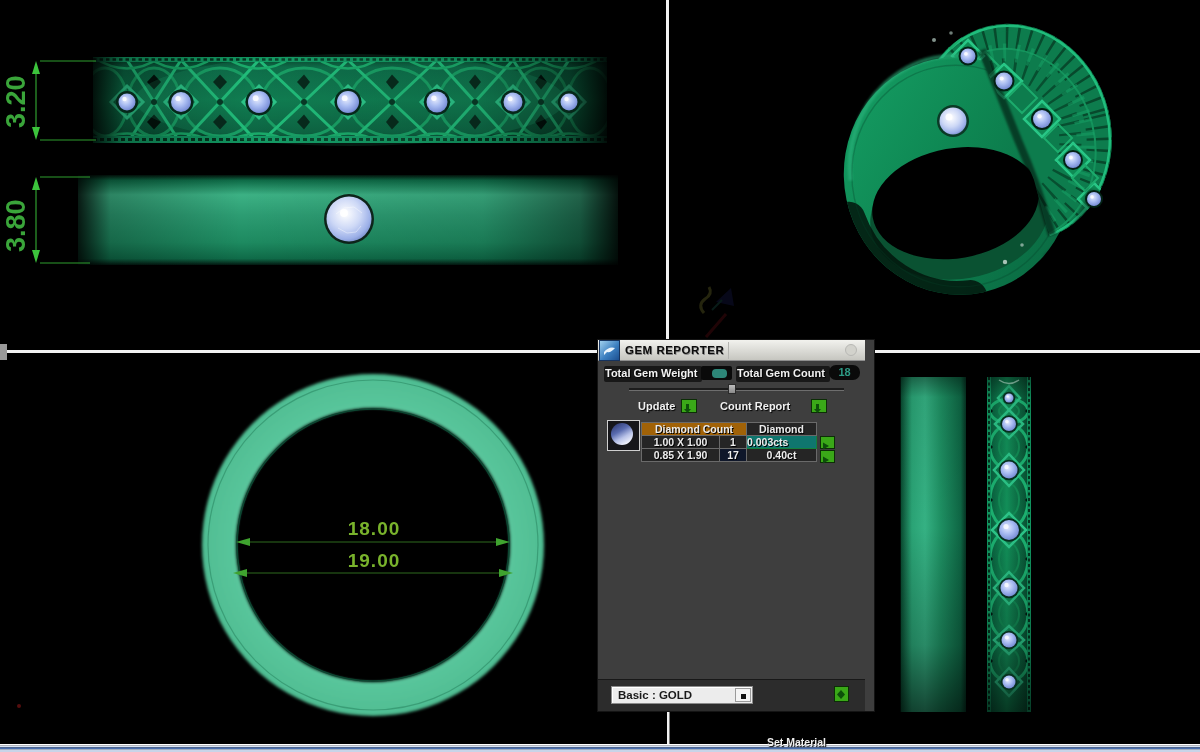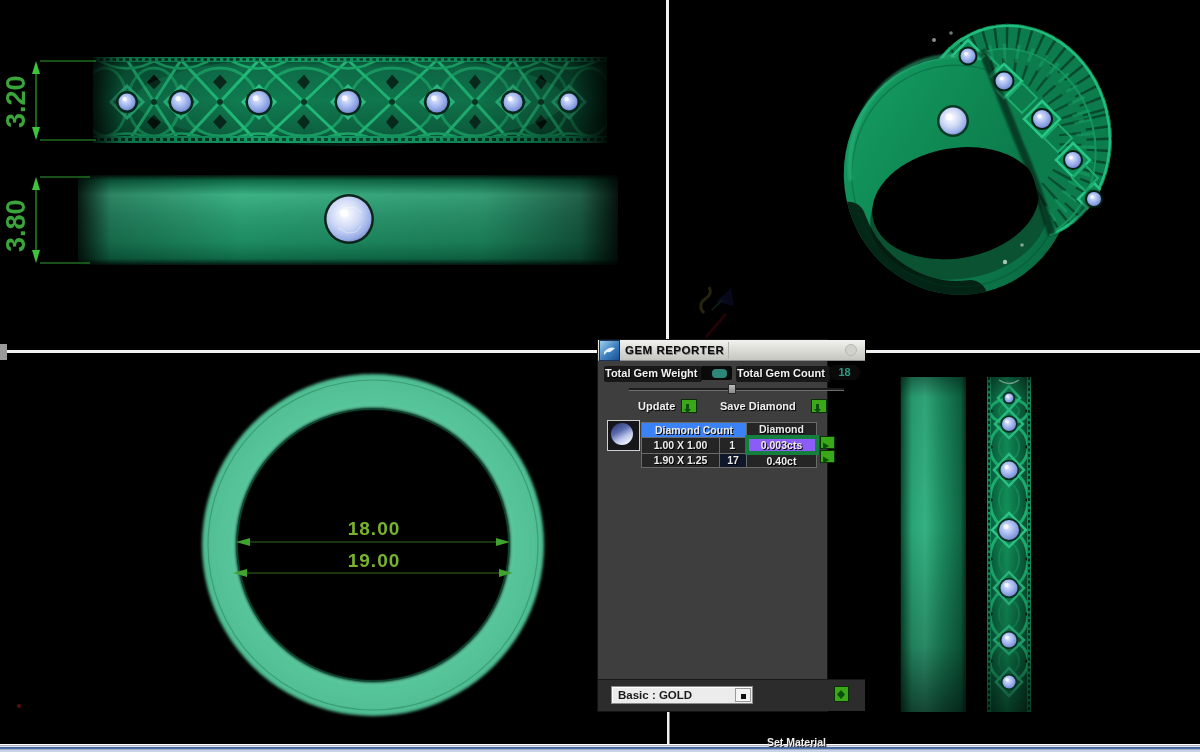--- a/index.html
+++ b/index.html
@@ -445,21 +445,21 @@
   <rect x="667" y="712" width="2.5" height="33" fill="#f2f2f2"></rect>
   <rect x="0" y="344" width="7" height="16" fill="#9a9a9a"></rect>
   <circle cx="19" cy="706" r="2" fill="#6a1212" opacity="0.8"></circle>
 
   <rect x="0" y="744" width="1200" height="1.6" fill="#ffffff"></rect>
   <rect x="0" y="745.6" width="1200" height="1.8" fill="#d8e2f2"></rect>
   <rect x="0" y="747.4" width="1200" height="1.8" fill="#4a6fb0"></rect>
   <rect x="0" y="749.2" width="1200" height="2.8" fill="#c8d4e8"></rect>
 </svg>
 
-<div class="abs" id="dlg" style="left:597px;top:339px;width:231px;height:373px;background:#3e3e3e;border:1px solid #141414;">
+<div class="abs" id="dlg" style="left:597px;top:339px;width:278px;height:373px;background:#3e3e3e;border:1px solid #141414;">
 
   <div class="abs" style="left:0;top:0;width:267px;height:21px;background:linear-gradient(#f2f2ee,#c6c6c0);border-bottom:1px solid #8e8e8e;"></div>
   <div class="abs" style="left:1px;top:0;width:21px;height:21px;background:linear-gradient(135deg,#9fd0ee 0%,#3c7fc0 55%,#1c4f90 100%);border:1px solid #16335e;">
     <svg width="19" height="19" viewBox="0 0 19 19">
           <path d="M4 11 q5 -6 11 -4 q-4 5 -8 4 l-3 3 Z" fill="#eaf4fc"></path>
         </svg>
   </div>
   <div class="abs" style="left:27px;top:4px;font-size:11.5px;font-weight:bold;color:#0c0c0c;letter-spacing:0.5px;text-shadow:0.6px 0.6px 0 #8a8a8a;">GEM REPORTER</div>
   <div class="abs" style="left:130px;top:2px;width:1px;height:17px;background:#b4b4b0;"></div>
   <div class="abs" style="left:247px;top:4px;width:12px;height:12px;border-radius:50%;background:#d2d2cc;border:1px solid #b8b8b4;"></div>
@@ -476,43 +476,43 @@
   <div class="abs" style="left:31px;top:48px;width:215px;height:1.6px;background:#1c1c1c;"></div>
   <div class="abs" style="left:31px;top:49.6px;width:215px;height:1.2px;background:#6e6e6e;"></div>
   <div class="abs" style="left:130px;top:44px;width:8px;height:10px;background:linear-gradient(#bdbdbd,#8a8a8a);border:1px solid #2a2a2a;"></div>
 
   <div class="abs" style="left:40px;top:60px;font-size:11px;font-weight:bold;color:#f0f0f0;text-shadow:1px 1px 1px #000;">Update</div>
   <div class="abs" style="left:83px;top:59px;width:16px;height:14px;background:#3aa818;border:1.5px solid #0c2e06;">
     <svg width="13" height="11" viewBox="0 0 13 11">
           <path d="M4 1 h3 v5 h2 l-3.5 4 L2 6 h2 Z" fill="#0d4f0a"></path>
         </svg>
   </div>
-  <div class="abs" style="left:122px;top:60px;font-size:11px;font-weight:bold;color:#f0f0f0;text-shadow:1px 1px 1px #000;">Save Diamond</div>
+  <div class="abs" style="left:122px;top:60px;font-size:11px;font-weight:bold;color:#f0f0f0;text-shadow:1px 1px 1px #000;">Count Report</div>
   <div class="abs" style="left:213px;top:59px;width:16px;height:14px;background:#3aa818;border:1.5px solid #0c2e06;">
     <svg width="13" height="11" viewBox="0 0 13 11">
           <path d="M4 1 h3 v5 h2 l-3.5 4 L2 6 h2 Z" fill="#0d4f0a"></path>
         </svg>
   </div>
 
   <div class="abs" style="left:9px;top:80px;width:33px;height:31px;background:#16161a;border:1.5px solid #cfcfcf;">
     <div class="abs" style="left:3px;top:2px;width:22px;height:22px;border-radius:50%;background:linear-gradient(150deg,#232d63 0%,#5a6cb0 38%,#b8c2e8 62%,#f6f7ff 88%);"></div>
   </div>
   <table style="position:absolute;left:43px;top:82px;border-collapse:collapse;font-family:'Liberation Sans',sans-serif;">
     <tbody>
           <tr>
-      <td colspan="2" style="width:105px;background:#3b82f6;border:1px solid #6a6a6a;color:#ececec;font-size:10.5px;font-weight:bold;text-align:center;text-shadow:1px 1px 0 #000;">Diamond Count</td>
+      <td colspan="2" style="width:105px;background:#a16207;border:1px solid #6a6a6a;color:#ececec;font-size:10.5px;font-weight:bold;text-align:center;text-shadow:1px 1px 0 #000;">Diamond Count</td>
       <td style="width:70px;background:#252525;border:1px solid #6a6a6a;color:#ececec;font-size:10.5px;font-weight:bold;text-align:center;text-shadow:1px 1px 0 #000;">Diamond</td>
     </tr>
     <tr>
       <td style="width:78px;background:#252525;border:1px solid #6a6a6a;color:#ececec;font-size:10.5px;font-weight:bold;text-align:center;text-shadow:1px 1px 0 #000;">1.00 X 1.00</td>
       <td style="width:27px;background:#252525;border:1px solid #6a6a6a;color:#ececec;font-size:10.5px;font-weight:bold;text-align:center;text-shadow:1px 1px 0 #000;">1</td>
-      <td style="background:#8b5cf6;border:4px solid #15803d;color:#ececec;font-size:10.5px;font-weight:bold;text-align:center;text-shadow:1px 1px 0 #000;">0.003cts</td>
+      <td style="background:#0f766e;border:1px solid #15803d;color:#ececec;font-size:10.5px;font-weight:bold;text-align:left;text-shadow:1px 1px 0 #000;">0.003cts</td>
     </tr>
     <tr>
-      <td style="background:#252525;border:1px solid #6a6a6a;color:#ececec;font-size:10.5px;font-weight:bold;text-align:center;text-shadow:1px 1px 0 #000;">1.90 X 1.25</td>
+      <td style="background:#252525;border:1px solid #6a6a6a;color:#ececec;font-size:10.5px;font-weight:bold;text-align:center;text-shadow:1px 1px 0 #000;">0.85 X 1.90</td>
       <td style="background:#0f172a;border:1px solid #6a6a6a;color:#ececec;font-size:10.5px;font-weight:bold;text-align:center;text-shadow:1px 1px 0 #000;">17</td>
       <td style="background:#252525;border:1px solid #6a6a6a;color:#ececec;font-size:10.5px;font-weight:bold;text-align:center;text-shadow:1px 1px 0 #000;margin-left:40px;">0.40ct</td>
     </tr>
   </tbody>
       </table>
   <div class="abs" style="left:222px;top:96px;width:15px;height:13px;background:#3aa818;border:1.5px solid #0c2e06;">
     <svg width="12" height="10" viewBox="0 0 12 10">
           <path d="M2 5 L8 1.5 V8.5 Z" fill="#0d4f0a" transform="rotate(180 5 5)"></path>
         </svg>
   </div>

